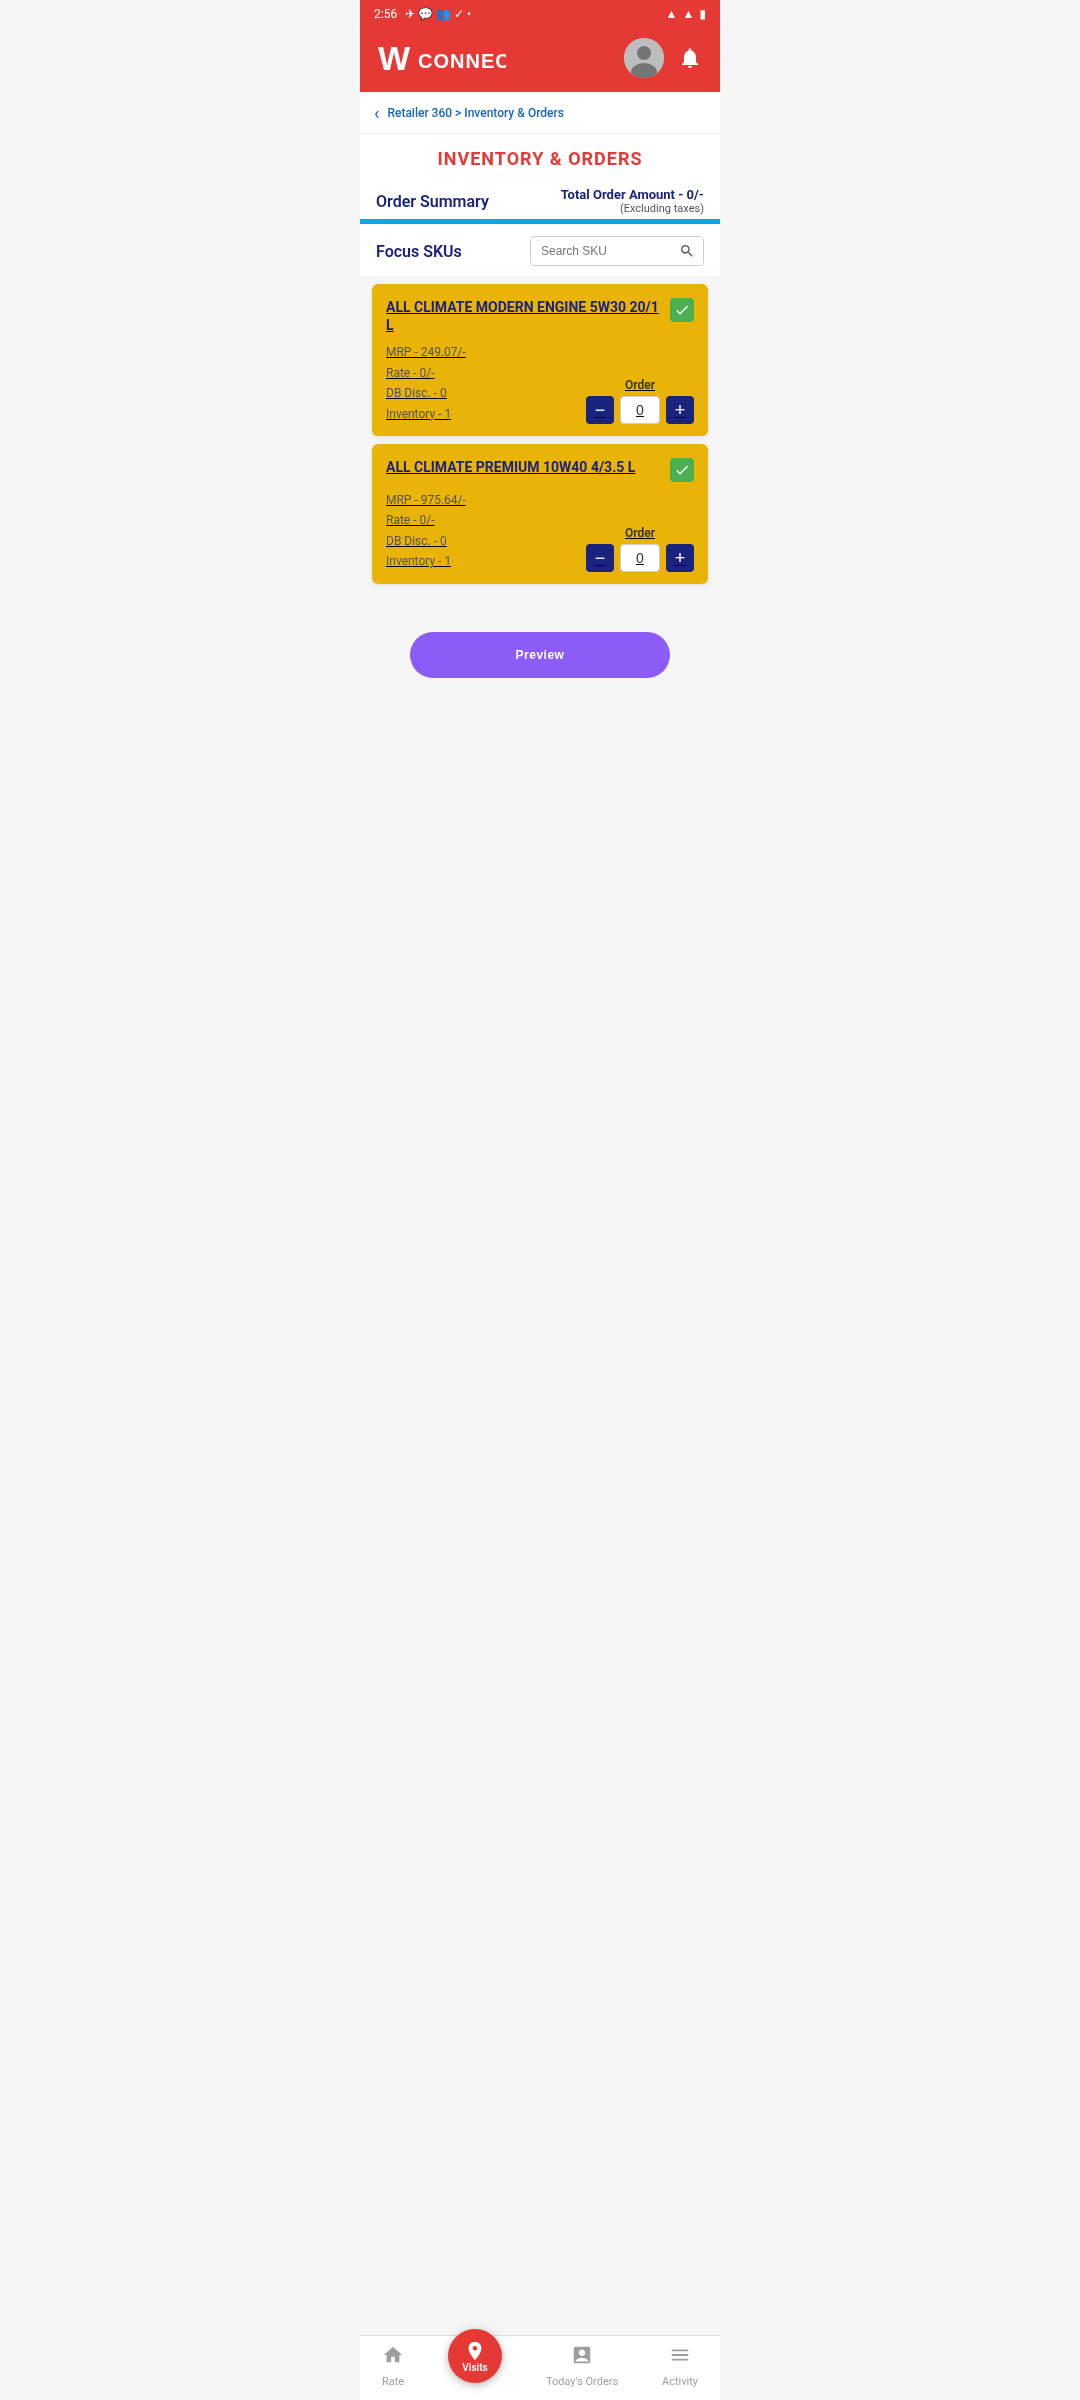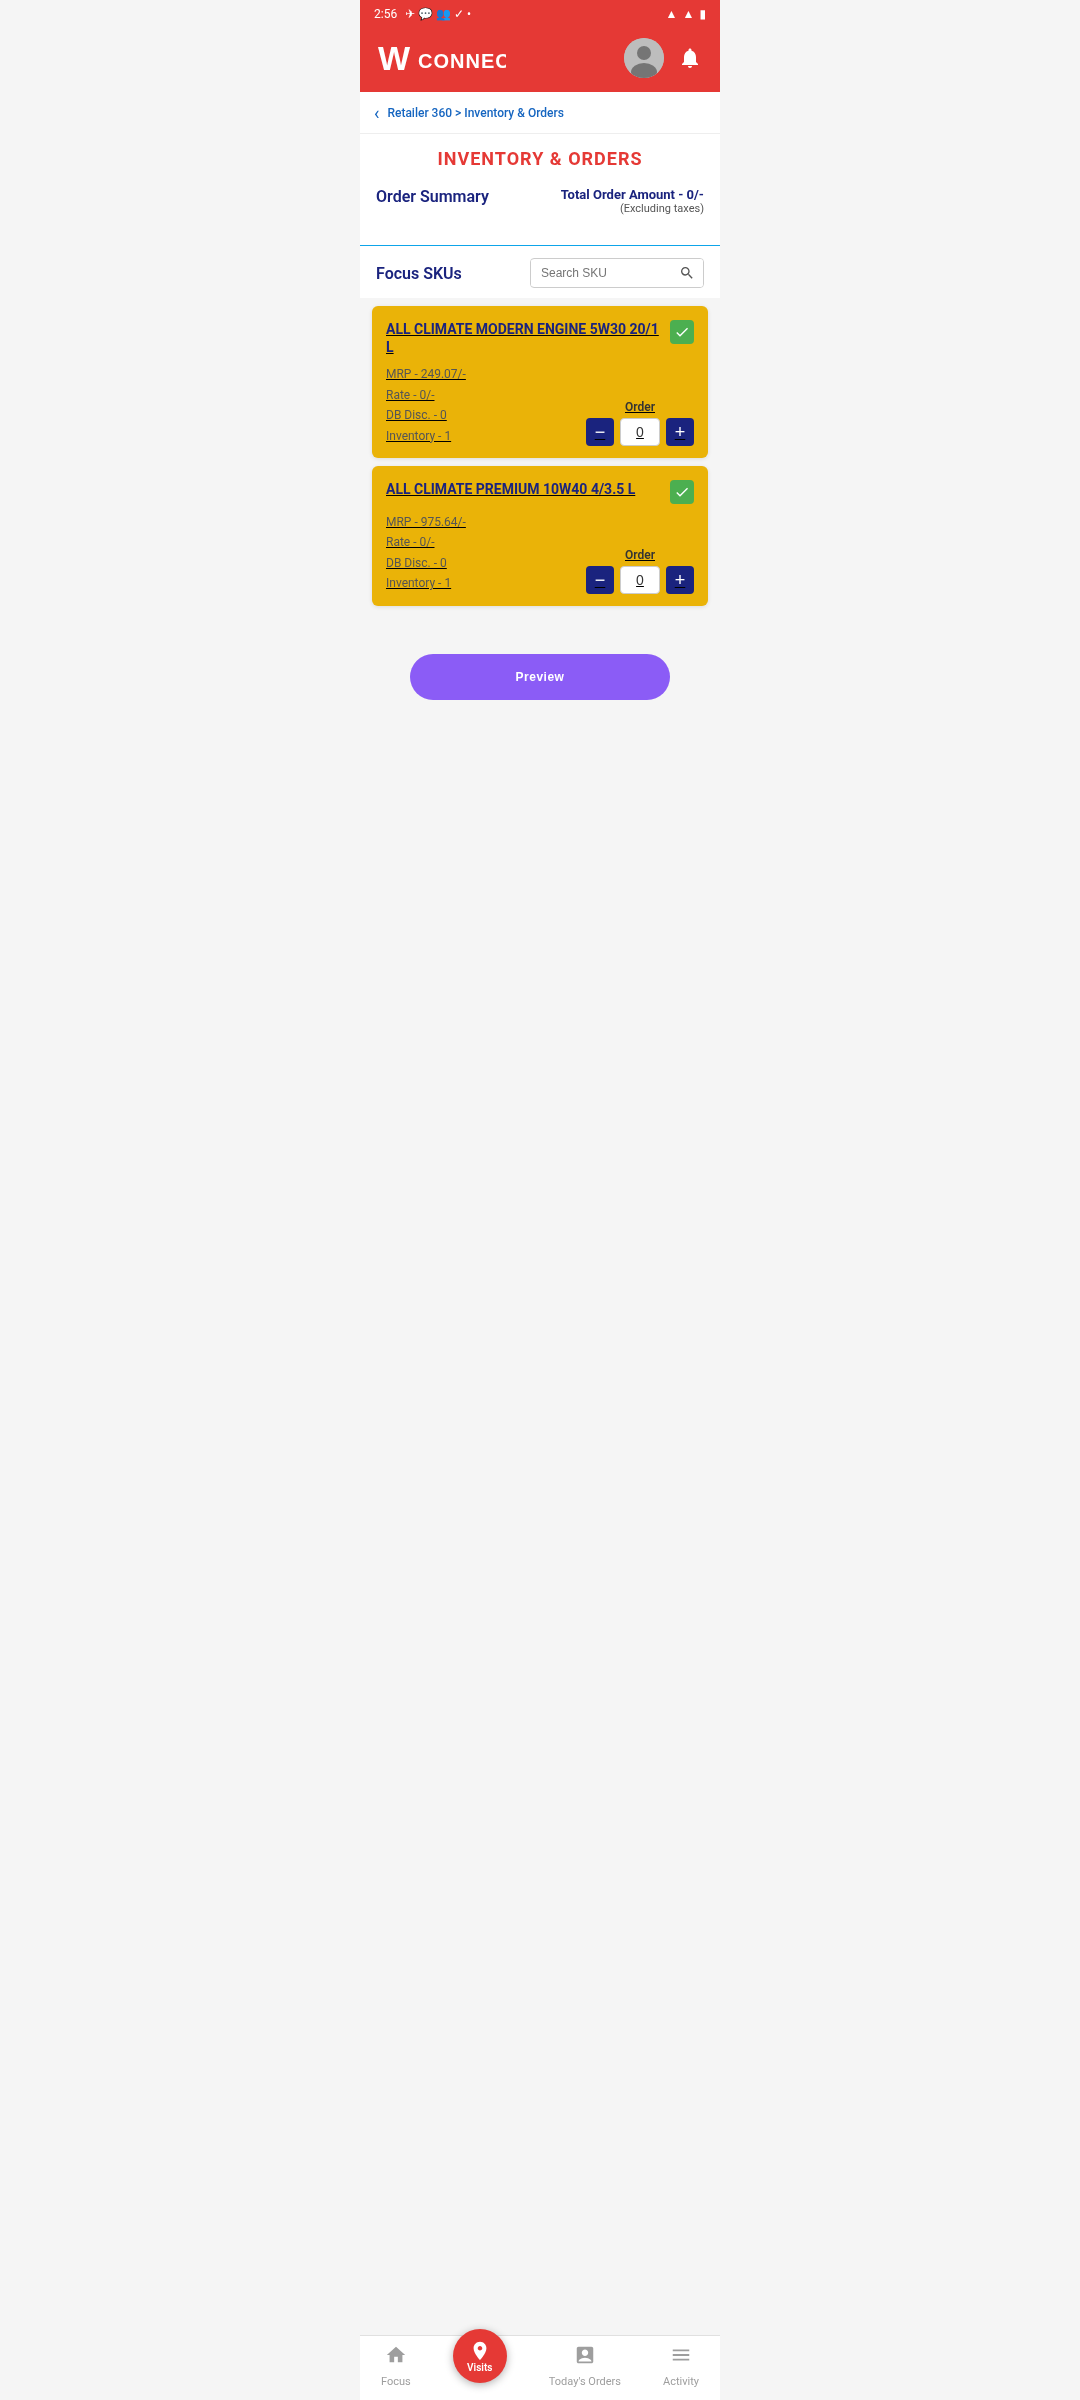--- a/index.html
+++ b/index.html
@@ -102,23 +102,23 @@
       font-size: 18px;
       font-weight: 700;
       letter-spacing: 1px;
     }
 
     
     .order-summary {
       background: white;
       display: flex;
       justify-content: space-between;
-      align-items: flex-start;
-      padding: 10px 16px 30px 16px;
-      border-bottom: 1px solid #0ea5e9;
+      align-items: center;
+      padding: 10px 16px 4px 16px;
+      border-bottom: 5px solid #0ea5e9;
     }
     .order-summary-title {
       color: #1a237e;
       font-size: 16px;
       font-weight: 600;
     }
     .order-total-area { text-align: right; }
     .order-total-text {
       color: #1a237e;
       font-size: 13px;
@@ -447,21 +447,21 @@
 
 <div class="spacer"></div>
 
 <div class="bottom-nav">
   <div class="nav-item">
     <span class="nav-icon">
       <svg width="22" height="22" viewBox="0 0 24 24" fill="#9e9e9e">
           <path d="M10 20v-6h4v6h5v-8h3L12 3 2 12h3v8z"></path>
         </svg>
     </span>
-    <span class="nav-label">Focus</span>
+    <span class="nav-label">Rate</span>
   </div>
 
   <div class="nav-item">
     <div class="nav-visits-btn">
       <svg class="nav-visits-icon" width="22" height="22" viewBox="0 0 24 24" fill="white">
           <path d="M12 2C8.13 2 5 5.13 5 9c0 5.25 7 13 7 13s7-7.75 7-13c0-3.87-3.13-7-7-7zm0 9.5c-1.38 0-2.5-1.12-2.5-2.5s1.12-2.5 2.5-2.5 2.5 1.12 2.5 2.5-1.12 2.5-2.5 2.5z"></path>
         </svg>
       <span class="nav-visits-label">Visits</span>
     </div>
   </div>

